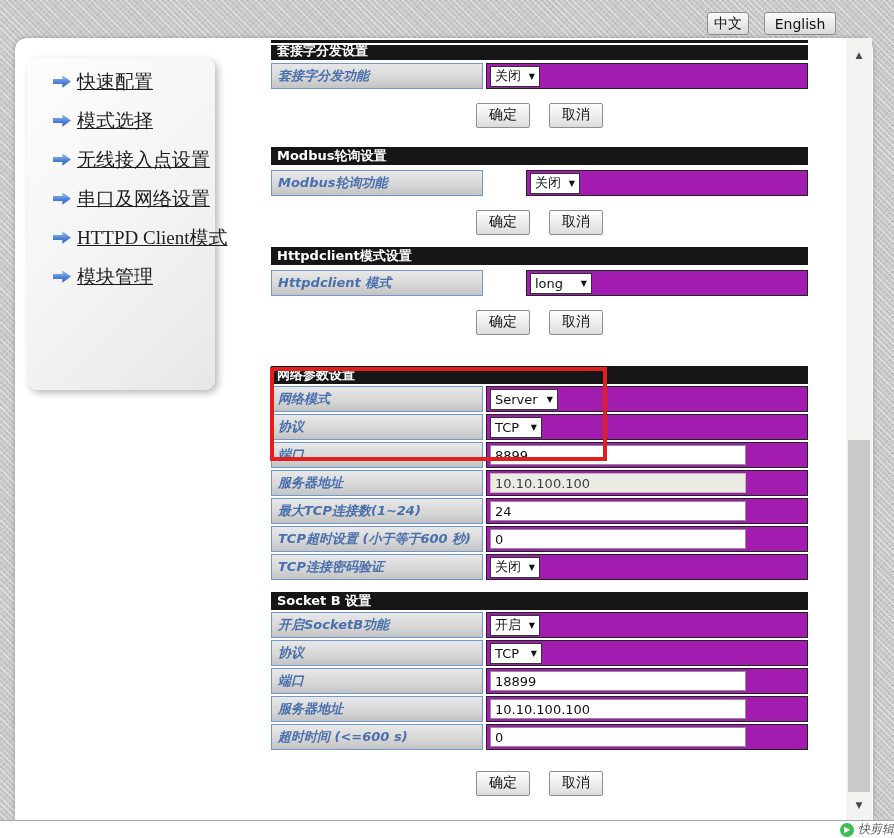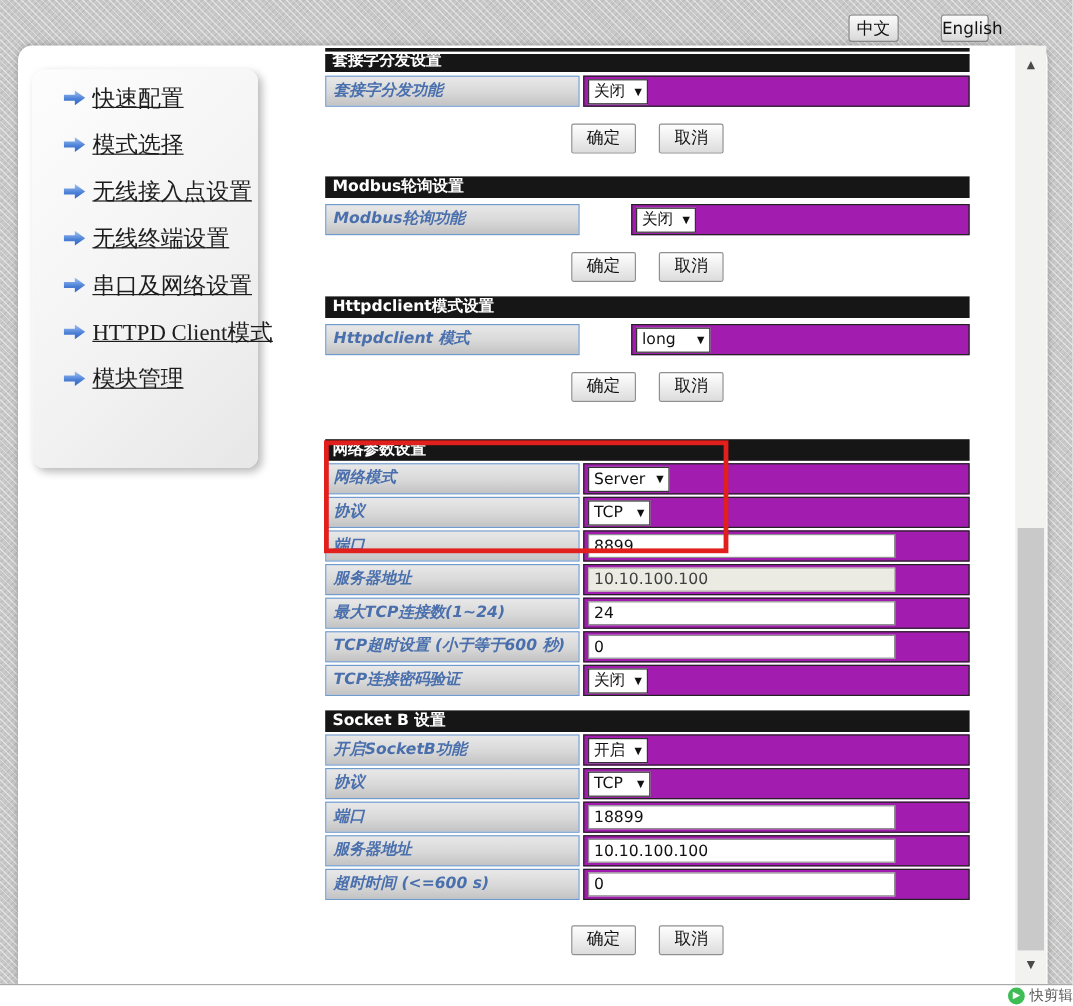--- a/index.html
+++ b/index.html
@@ -22,21 +22,21 @@
   }
   
   .lang-btn {
     position:absolute; top:12px; height:23px;
     border:1px solid #8e8e8e; border-radius:3px;
     background:linear-gradient(180deg,#fbfbfb 0%,#e9e9e9 55%,#d9d9d9 100%);
     font:14px "DejaVu Sans", sans-serif; color:#111; text-align:center;
     cursor:pointer;
   }
   #btn-cn { left:707px; width:42px; }
-  #btn-en { left:784px; width:40px; }
+  #btn-en { left:764px; width:72px; }
 
   
   .panel {
     position:absolute; left:15px; top:38px; width:858px; height:782px;
     background:#ffffff; border-radius:12px 12px 0 0;
     box-shadow:0 0 5px rgba(0,0,0,.25);
   }
 
   
   .sidebar {
@@ -115,21 +115,21 @@
     position:absolute; left:270px; top:367px; width:337px; height:94px;
     border:4px solid #e1201d; pointer-events:none; z-index:40;
   }
 
   
   .watermark { position:absolute; left:840px; top:821px; display:flex; align-items:center; }
   .wm-circle {
     width:14px; height:14px; border-radius:50%; background:#3dbd53;
     color:#fff; font-size:8px; line-height:14px; text-align:center; cursor:pointer;
   }
-  .wm-text { font-size:12px; color:#5a5a5a; margin-left:4px; white-space:nowrap; }
+  .wm-text { font-size:12px; color:#5a5a5a; margin-left:4px; white-space:nowrap;font-style:italic; }
 </style>
 </head>
 <body>
 
 <div class="bg-pattern"></div>
 
 <button class="lang-btn" id="btn-cn">中文</button>
 <button class="lang-btn" id="btn-en">English</button>
 
 <div class="panel">
@@ -139,24 +139,20 @@
       <span class="arrow-icon"></span>
       <span class="side-link">快速配置</span>
     </div>
     <div class="side-item">
       <span class="arrow-icon"></span>
       <span class="side-link">模式选择</span>
     </div>
     <div class="side-item">
       <span class="arrow-icon"></span>
       <span class="side-link">无线接入点设置</span>
-    </div>
-    <div class="side-item">
-      <span class="arrow-icon"></span>
-      <span class="side-link">无线终端设置</span>
     </div>
     <div class="side-item">
       <span class="arrow-icon"></span>
       <span class="side-link">串口及网络设置</span>
     </div>
     <div class="side-item">
       <span class="arrow-icon"></span>
       <span class="side-link">HTTPD Client模式</span>
     </div>
     <div class="side-item">

